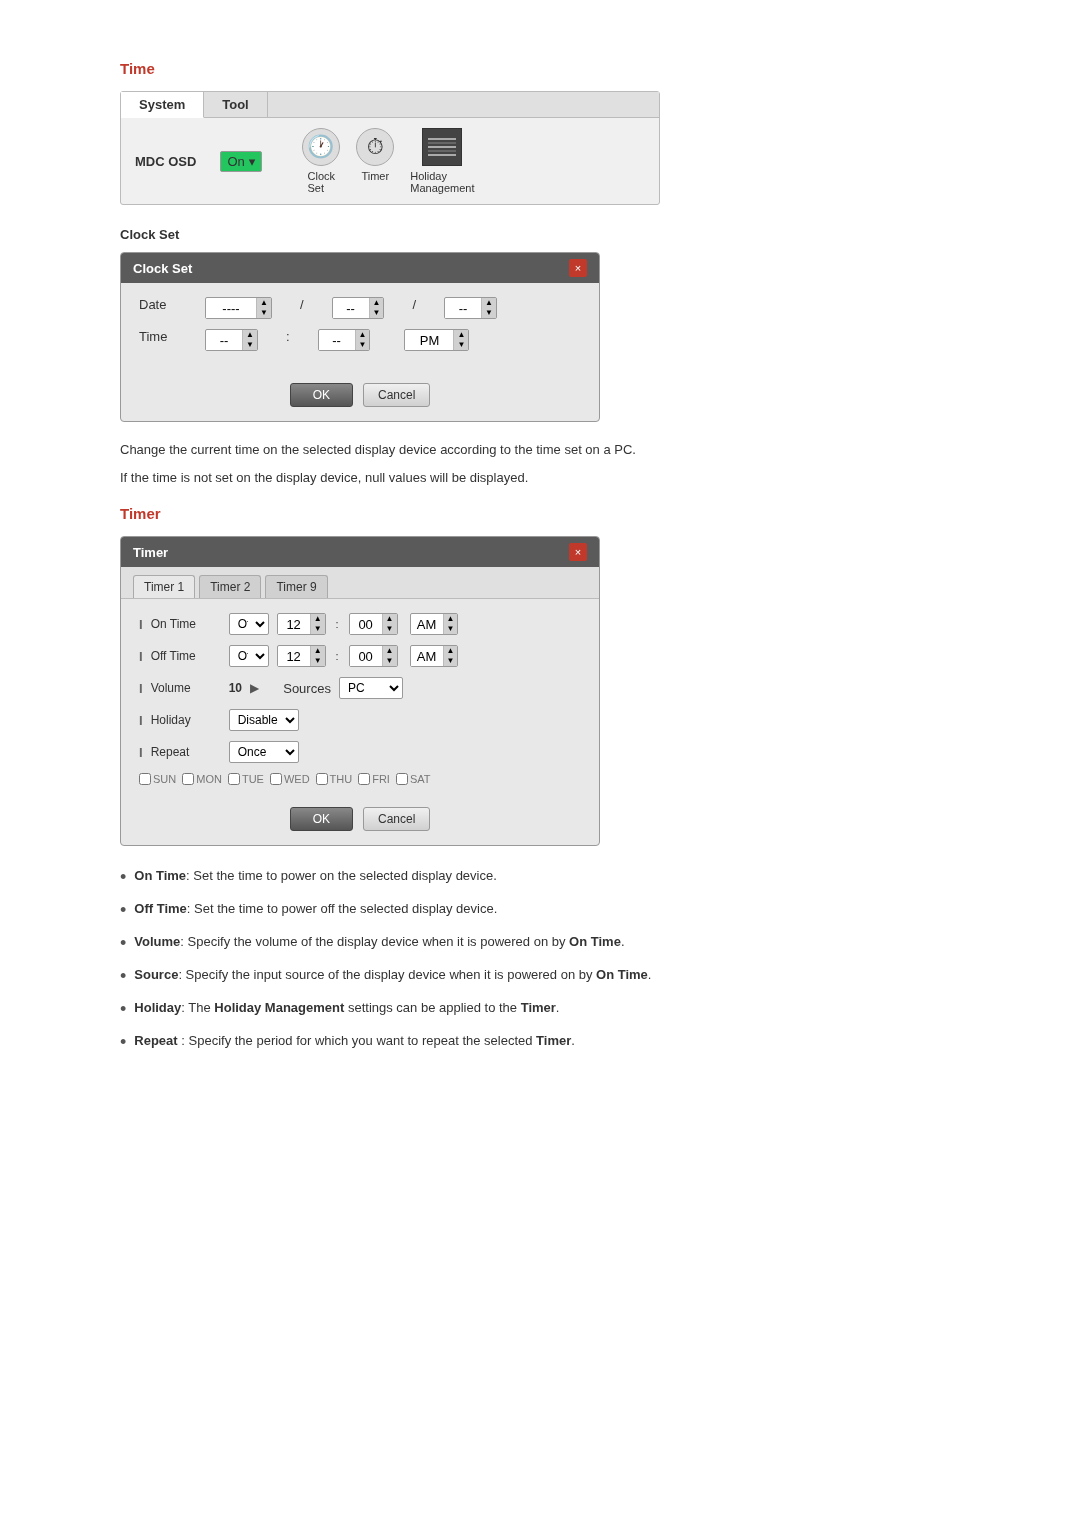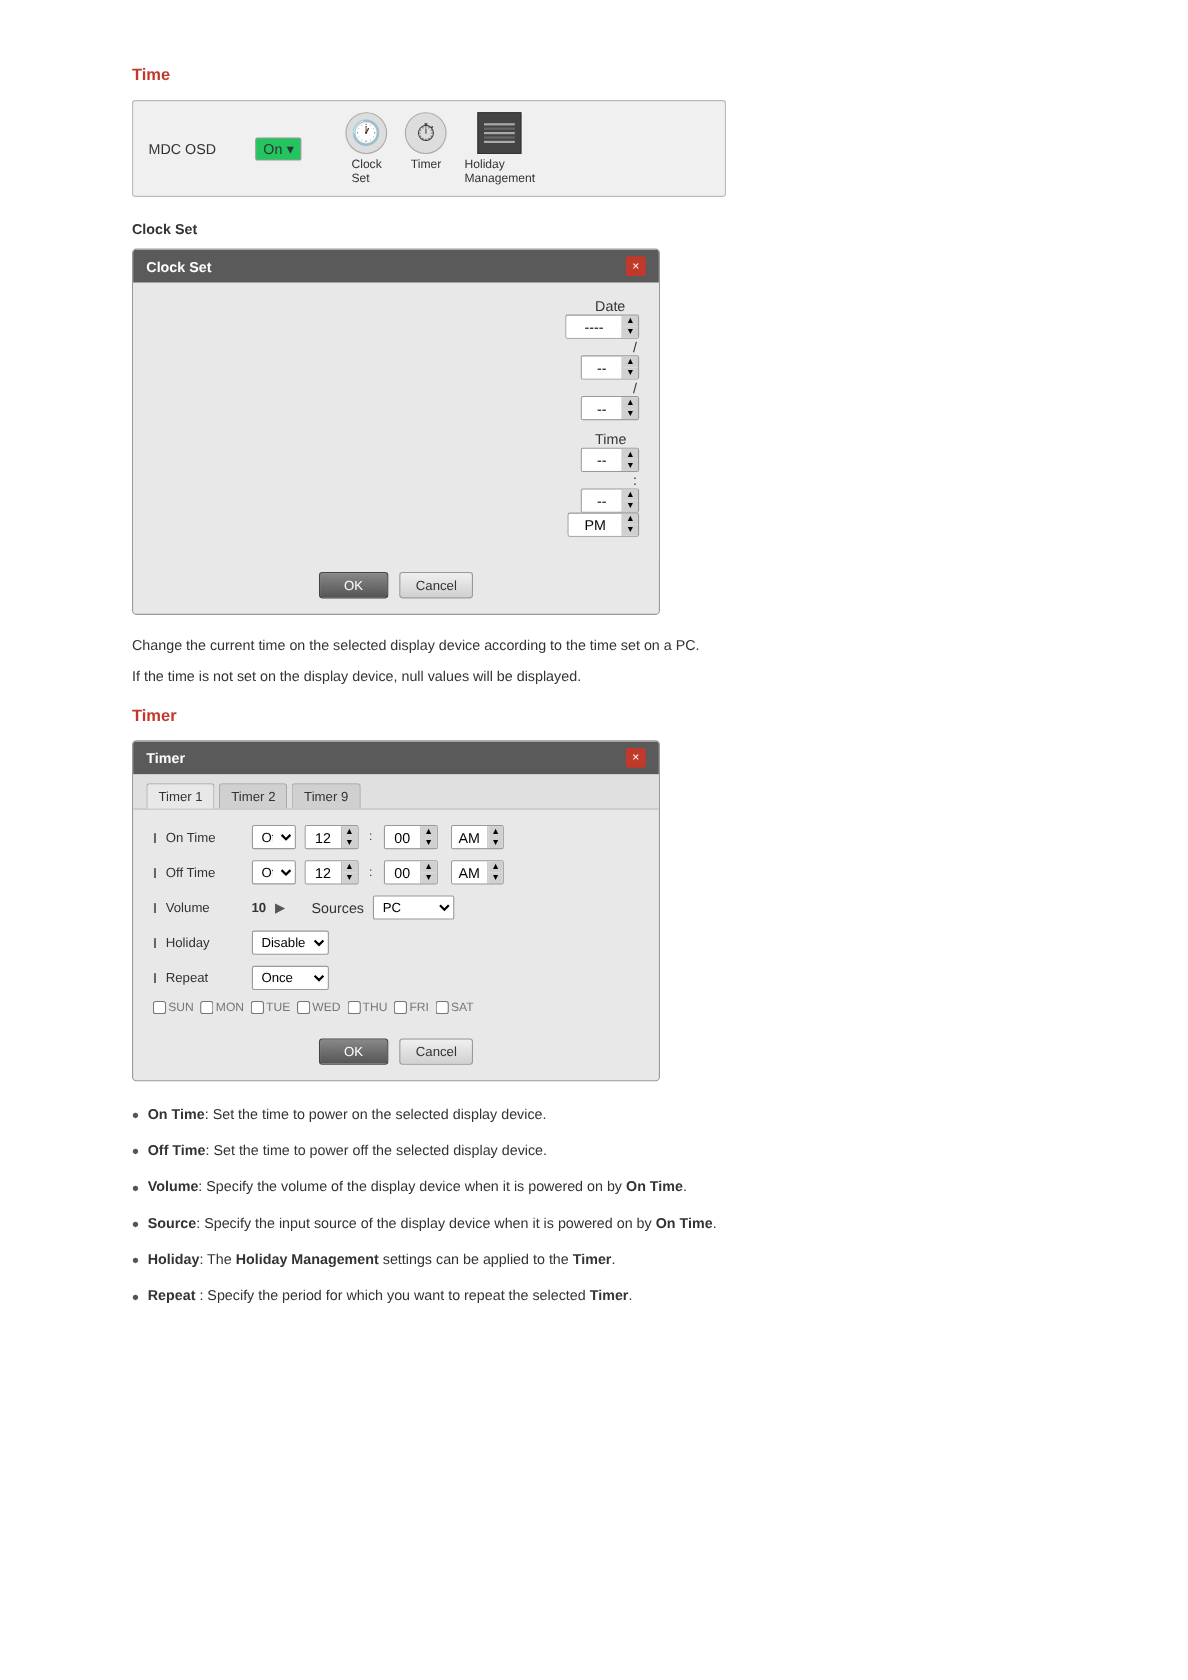--- a/index.html
+++ b/index.html
@@ -47,23 +47,23 @@
       border-bottom: 1px solid #fff;
       margin-bottom: -1px;
     }
     .toolbar-content {
       display: flex;
       align-items: center;
       padding: 10px 14px;
       gap: 20px;
     }
     .mdc-label {
-      font-weight: normal;
-      font-size: 13px;
-      margin-right: 16px;
+      font-weight: bold;
+      font-size: 13px;
+      margin-right: 4px;
     }
     .toolbar-select {
       display: flex;
       align-items: center;
       border: 1px solid #999;
       background: #22c55e;
       padding: 2px 6px;
       font-size: 13px;
       border-radius: 2px;
       gap: 4px;
@@ -160,24 +160,23 @@
       align-items: center;
       justify-content: center;
       border-radius: 2px;
     }
     .dialog-body {
       padding: 14px 18px;
       background: #e8e8e8;
     }
     .dialog-row {
       display: flex;
-      align-items: flex-end;
+      align-items: flex-start;
       margin-bottom: 10px;
-      gap: 0;
-      flex-direction: column;
+      gap: 26px;
     }
     .dialog-label {
       font-size: 13px;
       min-width: 40px;
     }
     .spin-group {
       display: flex;
       align-items: center;
       border: 1px solid #999;
       background: #fff;
@@ -346,20 +345,24 @@
       font-weight: bold;
     }
   </style>
 </head>
 <body>
 
 <div>
   <div class="section-title">Time</div>
 
   <div class="toolbar-container">
+    <div class="toolbar-tabs">
+      <div class="toolbar-tab active">System</div>
+      <div class="toolbar-tab">Tool</div>
+    </div>
     <div class="toolbar-content">
       <span class="mdc-label">MDC OSD</span>
       <div class="toolbar-select">
         <span>On</span>
         <span>▾</span>
       </div>
       <div class="toolbar-icons">
 
         <div class="icon-group">
           <div class="icon-circle">
@@ -537,21 +540,21 @@
           </div>
         </div>
       </div>
 
       <div class="timer-row" style="margin-top:6px;">
         <span class="timer-indicator">I</span>
         <span class="timer-label">Volume</span>
         <span class="vol-value">10</span>
         <span class="vol-arrow">▶</span>
         <span style="margin-left:16px;">Sources</span>
-        <select class="timer-select" style="width:74px;">
+        <select class="timer-select" style="width:64px;">
           <option>PC</option>
           <option>HDMI</option>
         </select>
       </div>
 
       <div class="timer-row">
         <span class="timer-indicator">I</span>
         <span class="timer-label">Holiday</span>
         <select class="timer-select" style="width:70px;">
           <option>Disable</option>

